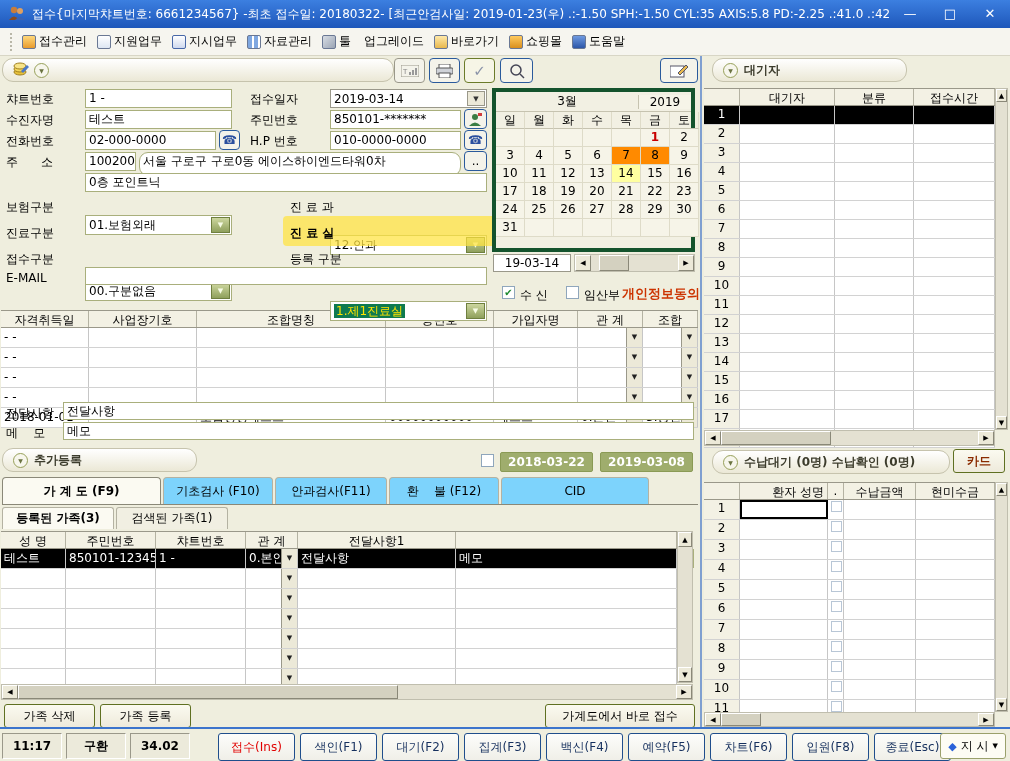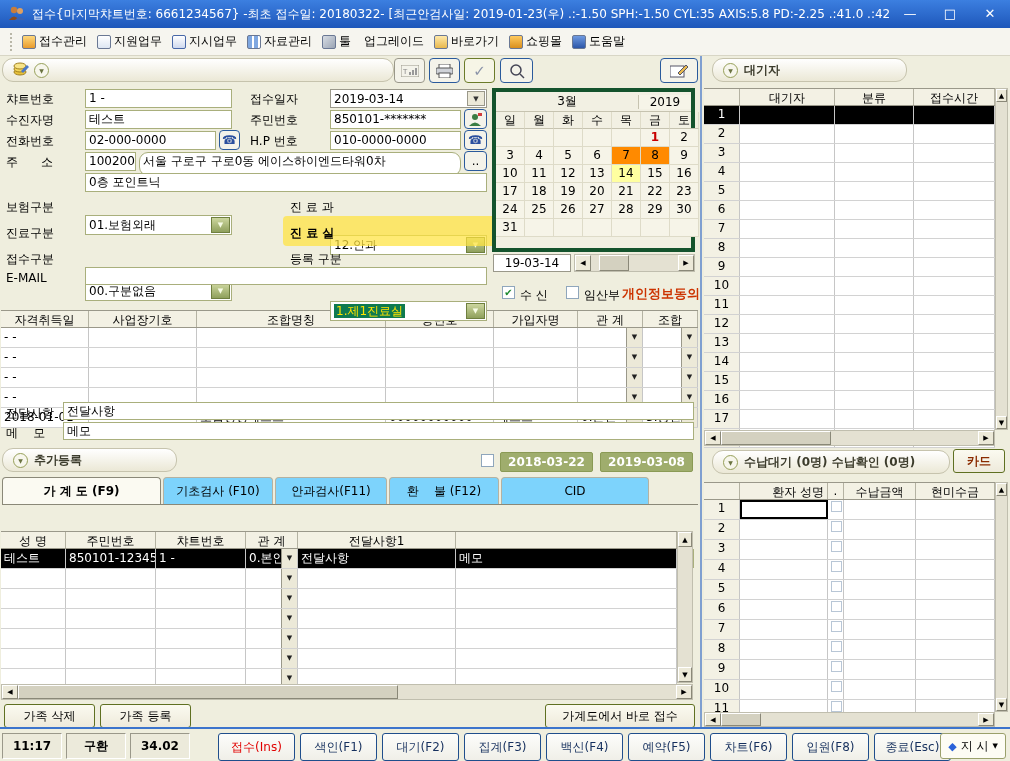--- a/index.html
+++ b/index.html
@@ -413,36 +413,40 @@
           <div class="tc" style="width: 65px; flex: 0 0 auto; line-height: 17px;">0.본인<span class="gbtn">▼</span></div>
           <div class="tc" style="width: 55px; flex: 0 0 auto; line-height: 17px;">3.공단<span class="gbtn">▼</span></div>
         </div>
       </div>
 
     <div class="abs lbl" style="left:6px;top:348px;">전달사항</div>
     <div class="abs inp" style="left:63px;top:346px;width:631px;height:18px;">전달사항</div>
     <div class="abs lbl" style="left:6px;top:368px;">메    모</div>
     <div class="abs inp" style="left:63px;top:366px;width:631px;height:18px;">메모</div>
 
-    <div class="abs pill" style="left:2px;top:392px;width:175px;height:24px;">
+    <div class="abs pill" style="left:2px;top:392px;width:195px;height:24px;">
       <span class="hicon">▼</span>
       <span>추가등록</span>
     </div>
     <span class="abs cb" style="left:481px;top:398px;"></span>
     <div class="abs datebtn" style="left:500px;top:396px;width:93px;height:20px;">2018-03-22</div>
     <div class="abs datebtn" style="left:600px;top:396px;width:93px;height:20px;">2019-03-08</div>
 
     <div class="abs" id="tabs" style="left:2px;top:422px;width:696px;height:27px;display:flex;align-items:flex-end;border-bottom:1px solid #8a8878;">
         <div class="tab active" style="width: 157px; white-space: pre;">가 계 도 (F9)</div>
         <div class="tab" style="width: 108px; white-space: pre;">기초검사 (F10)</div>
         <div class="tab" style="width: 110px; white-space: pre;">안과검사(F11)</div>
         <div class="tab" style="width: 108px; white-space: pre;">환    불 (F12)</div>
         <div class="tab" style="width: 146px; white-space: pre;">CID</div>
       </div>
 
+    <div class="abs" id="subtabs" style="left:2px;top:452px;width:400px;height:21px;display:flex;align-items:flex-end;">
+        <div class="subtab active" style="width: 110px;">등록된 가족(3)</div>
+        <div class="subtab" style="width: 110px;">검색된 가족(1)</div>
+      </div>
     <div class="abs inp" style="left:560px;top:452px;width:134px;height:19px;margin-top:41px;">850101-1000000</div>
 
     <div class="abs thead" style="left:1px;top:475px;width:676px;height:18px;" id="fam-head">
         <div class="tc th" style="width: 65px; flex: 0 0 auto;">성  명</div>
         <div class="tc th" style="width: 90px; flex: 0 0 auto;">주민번호</div>
         <div class="tc th" style="width: 90px; flex: 0 0 auto;">챠트번호</div>
         <div class="tc th" style="width: 52px; flex: 0 0 auto;">관 계</div>
         <div class="tc th" style="width: 158px; flex: 0 0 auto;">전달사항1</div>
         <div class="tc th" style="width: 221px; flex: 0 0 auto;"></div>
       </div>

